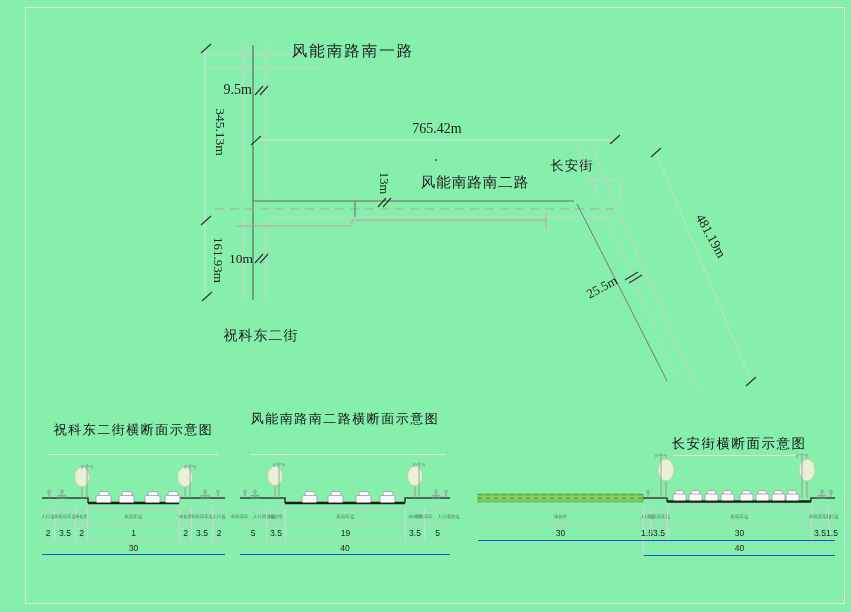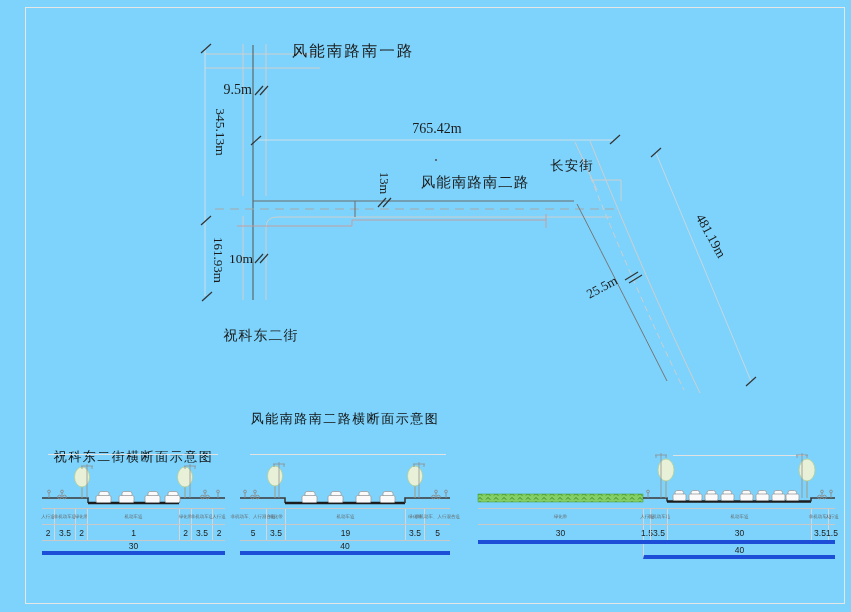--- a/index.html
+++ b/index.html
@@ -1,27 +1,27 @@
 <!DOCTYPE html>
 <html><head>
 <meta charset="utf-8">
 <style>
   *{margin:0;padding:0;box-sizing:border-box}
   html,body{background:#fff}
-  .canvas{position:relative;width:851px;height:612px;background:#7dd3fc;overflow:hidden;
+  .canvas{position:relative;width:851px;height:612px;background:#86efac;overflow:hidden;
           font-family:"Liberation Serif","DejaVu Serif",serif;color:#1a1a1a}
   .frame{position:absolute;left:25px;top:7px;width:820px;height:597px;border:1px solid #e6e6e6}
   svg{position:absolute;left:0;top:0;overflow:visible}
   svg text{font-family:"Liberation Serif","DejaVu Serif",serif;fill:#1a1a1a}
   .sec-title{position:absolute;text-align:center;font-size:13px;letter-spacing:1.5px;white-space:nowrap;color:#111}
   .sec-underline{position:absolute;height:1px;background:#e2e2e2}
   .sec-table{position:absolute;font-family:"Liberation Sans","DejaVu Sans",sans-serif;color:#222}
   .trow{display:flex}
   .bt{border-top:1px solid #c9c9c9}
-  .bb{border-bottom:4px solid #1d4ed8}
+  .bb{border-bottom:1px solid #1d4ed8}
   .tcell{display:flex;align-items:center;justify-content:center;border-left:1px solid #d6d6d6;
          white-space:nowrap;overflow:visible}
   .tcell:first-child{border-left:none}
   .lbl-row .tcell{height:15px;font-size:4.5px;color:#666;letter-spacing:0}
   .val-row .tcell{height:15px;font-size:8.5px}
   .total-row{height:15px;display:flex;align-items:center;justify-content:center;font-size:8.5px}
 </style>
 </head>
 <body>
 
@@ -89,21 +89,21 @@
     <text font-size="12.5" text-anchor="middle" transform="translate(380,183) rotate(90)">13m</text>
     <text x="475" y="187" font-size="14.5" text-anchor="middle" letter-spacing="1">风能南路南二路</text>
     <text x="572" y="170" font-size="13.5" text-anchor="middle" letter-spacing="1">长安街</text>
     <text font-size="13" text-anchor="middle" transform="translate(214,260) rotate(90)">161.93m</text>
     <text x="253" y="263" font-size="13.5" text-anchor="end">10m</text>
     <text x="261" y="340" font-size="14" text-anchor="middle" letter-spacing="1">祝科东二街</text>
     <text font-size="13" text-anchor="middle" transform="translate(604,291) rotate(-28)">25.5m</text>
     <text font-size="13.5" text-anchor="middle" transform="translate(707,238) rotate(61)">481.19m</text>
   </svg>
 
-  <div class="sec-title" style="left:42px;top:448px;width:183px">祝科东二街横断面示意图</div>
+  <div class="sec-title" style="left:42px;top:421px;width:183px">祝科东二街横断面示意图</div>
   <div class="sec-underline" style="left:48px;top:454px;width:170px"></div>
 
   <svg style="left:42px;top:456px" width="183" height="52" viewBox="0 0 183 52">
     <g fill="none">
       <path d="M0,42 H46 V47" stroke="#3a3a3a" stroke-width="1.6"></path>
       <path d="M46,47 H137" stroke="#1c1c1c" stroke-width="2.4"></path>
       <path d="M137,47 V42 H183" stroke="#3a3a3a" stroke-width="1.6"></path>
     </g>
     <g>
       <line x1="40" y1="42" x2="40" y2="28" stroke="#a39a80" stroke-width="1"></line>
@@ -231,20 +231,21 @@
     <div class="trow val-row bt">
       <div class="tcell" style="width:26px">5</div>
       <div class="tcell" style="width:19px">3.5</div>
       <div class="tcell" style="width:120px">19</div>
       <div class="tcell" style="width:19px">3.5</div>
       <div class="tcell" style="width:26px">5</div>
     </div>
     <div class="total-row bt bb">40</div>
   </div>
 
+  <div class="sec-title" style="left:642px;top:435px;width:194px;font-size:13.5px">长安街横断面示意图</div>
   <div class="sec-underline" style="left:673px;top:455px;width:132px"></div>
 
   <svg style="left:470px;top:448px" width="365" height="60" viewBox="0 0 365 60">
     <defs>
       <pattern id="grassPat" width="8" height="4" patternUnits="userSpaceOnUse">
         <rect width="8" height="4" fill="#86cf65"></rect>
         <path d="M0,3.5 Q2,0 4,3.5 T8,3.5" stroke="#2f8526" stroke-width="0.8" fill="none"></path>
       </pattern>
     </defs>
     <rect x="8" y="46" width="165" height="8" fill="url(#grassPat)" stroke="#3f9a2f" stroke-width="0.5"></rect>

